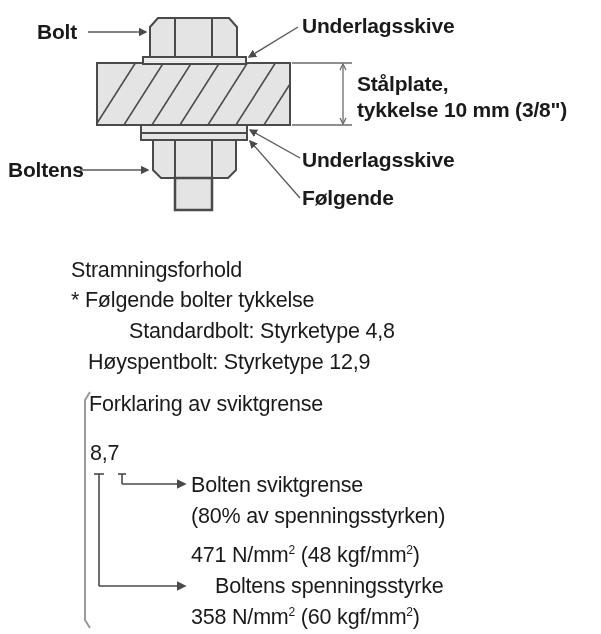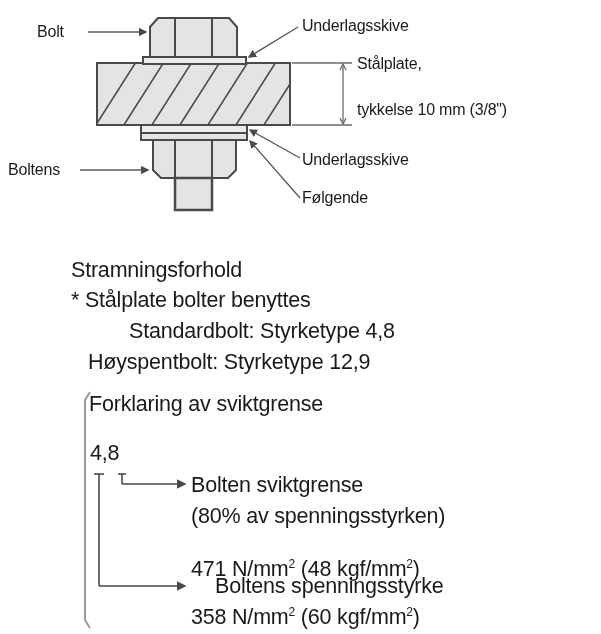--- a/index.html
+++ b/index.html
@@ -1,19 +1,19 @@
 <!DOCTYPE html>
 <html><head>
   <meta charset="utf-8">
   <style>
     html, body { margin: 0; padding: 0; background: #ffffff; }
     body { width: 601px; height: 634px; position: relative; overflow: hidden;
            font-family: "Liberation Sans", sans-serif; color: #1a1a1a; }
     .diagram { position: absolute; left: 0; top: 0; width: 601px; height: 634px; }
-    .lbl { position: absolute; font-size: 16px; line-height: 24px; white-space: nowrap; letter-spacing: -0.2px; }
+    .lbl { position: absolute; font-size: 21px; line-height: 24px; white-space: nowrap; letter-spacing: -0.2px; font-weight: bold; }
     .txt { position: absolute; font-size: 21.5px; line-height: 31px; white-space: nowrap; letter-spacing: -0.2px; }
     sup { font-size: 12px; vertical-align: 8px; line-height: 0; }
   </style>
 </head>
 <body>
 
 <svg class="diagram" width="601" height="634" viewBox="0 0 601 634">
   <defs>
     <clipPath id="plateClip">
       <rect x="97" y="63" width="193" height="62"></rect>
@@ -82,31 +82,31 @@
 
     <line x1="118" y1="474" x2="126" y2="474"></line>
     <line x1="122" y1="474" x2="122" y2="484"></line>
     <line x1="122" y1="484" x2="185" y2="484" marker-end="url(#arr)"></line>
   </g>
 </svg>
 
 <div class="lbl" style="left:37px; top:20px;">Bolt</div>
 <div class="lbl" style="left:8px; top:158px;">Boltens</div>
 <div class="lbl" style="left:302px; top:14px;">Underlagsskive</div>
-<div class="lbl" style="left:357px; top:52px;">Stålplate,</div>
+<div class="lbl" style="left:357px; top:72px;">Stålplate,</div>
 <div class="lbl" style="left:357px; top:98px;">tykkelse 10 mm (3/8")</div>
 <div class="lbl" style="left:302px; top:148px;">Underlagsskive</div>
 <div class="lbl" style="left:302px; top:186px;">Følgende</div>
 
 <div class="txt" style="left:71px; top:255px;">Stramningsforhold</div>
-<div class="txt" style="left:71px; top:285px;">* Stålplate bolter benyttes</div>
+<div class="txt" style="left:71px; top:285px;">* Følgende bolter tykkelse</div>
 <div class="txt" style="left:88px; top:316px;margin-left:41px;">Standardbolt: Styrketype 4,8</div>
 <div class="txt" style="left:88px; top:347px;">Høyspentbolt: Styrketype 12,9</div>
 
 <div class="txt" style="left:89px; top:389px;">Forklaring av sviktgrense</div>
-<div class="txt" style="left:90px; top:438px;">4,8</div>
+<div class="txt" style="left:90px; top:438px;">8,7</div>
 
 <div class="txt" style="left:191px; top:470px;">Bolten sviktgrense</div>
 <div class="txt" style="left:191px; top:501px;">(80% av spenningsstyrken)</div>
-<div class="txt" style="left:191px; top:554px;text-align:right;"><span>471 N/mm</span><sup>2</sup><span> (48 kgf/mm</span><sup>2</sup><span>)</span></div>
+<div class="txt" style="left:191px; top:540px;text-align:right;"><span>471 N/mm</span><sup>2</sup><span> (48 kgf/mm</span><sup>2</sup><span>)</span></div>
 
 <div class="txt" style="left:191px; top:571px;margin-left:24px;">Boltens spenningsstyrke</div>
 <div class="txt" style="left:191px; top:602px;"><span>358 N/mm</span><sup>2</sup><span> (60 kgf/mm</span><sup>2</sup><span>)</span></div>
 
 </body></html>

